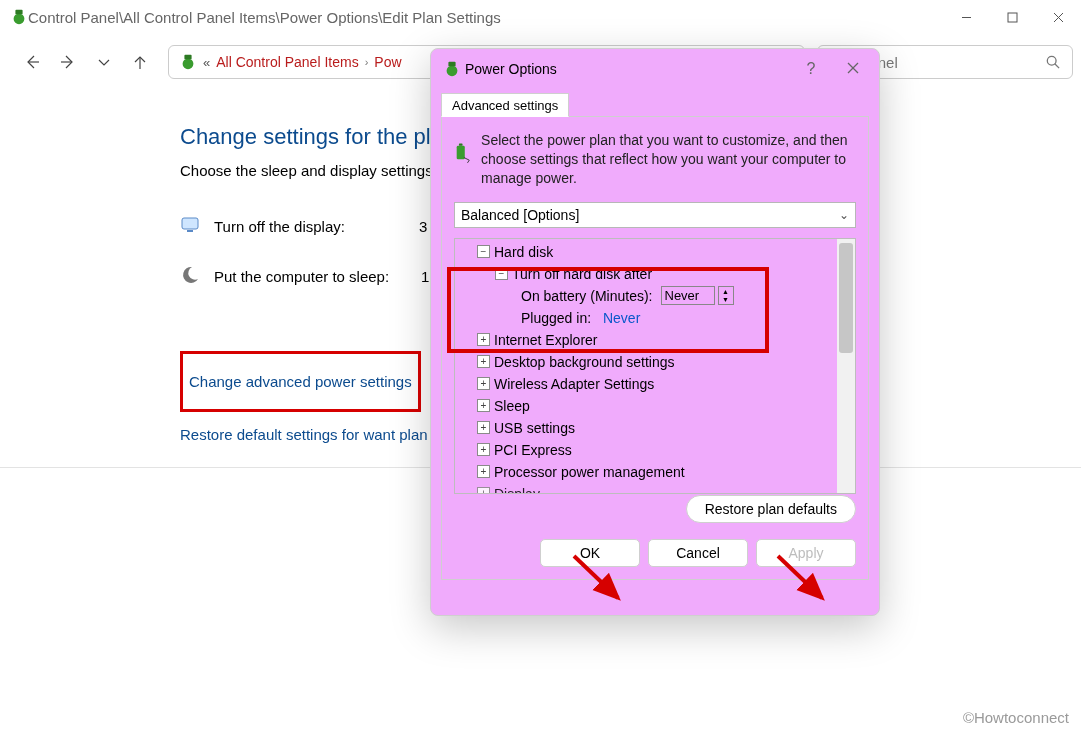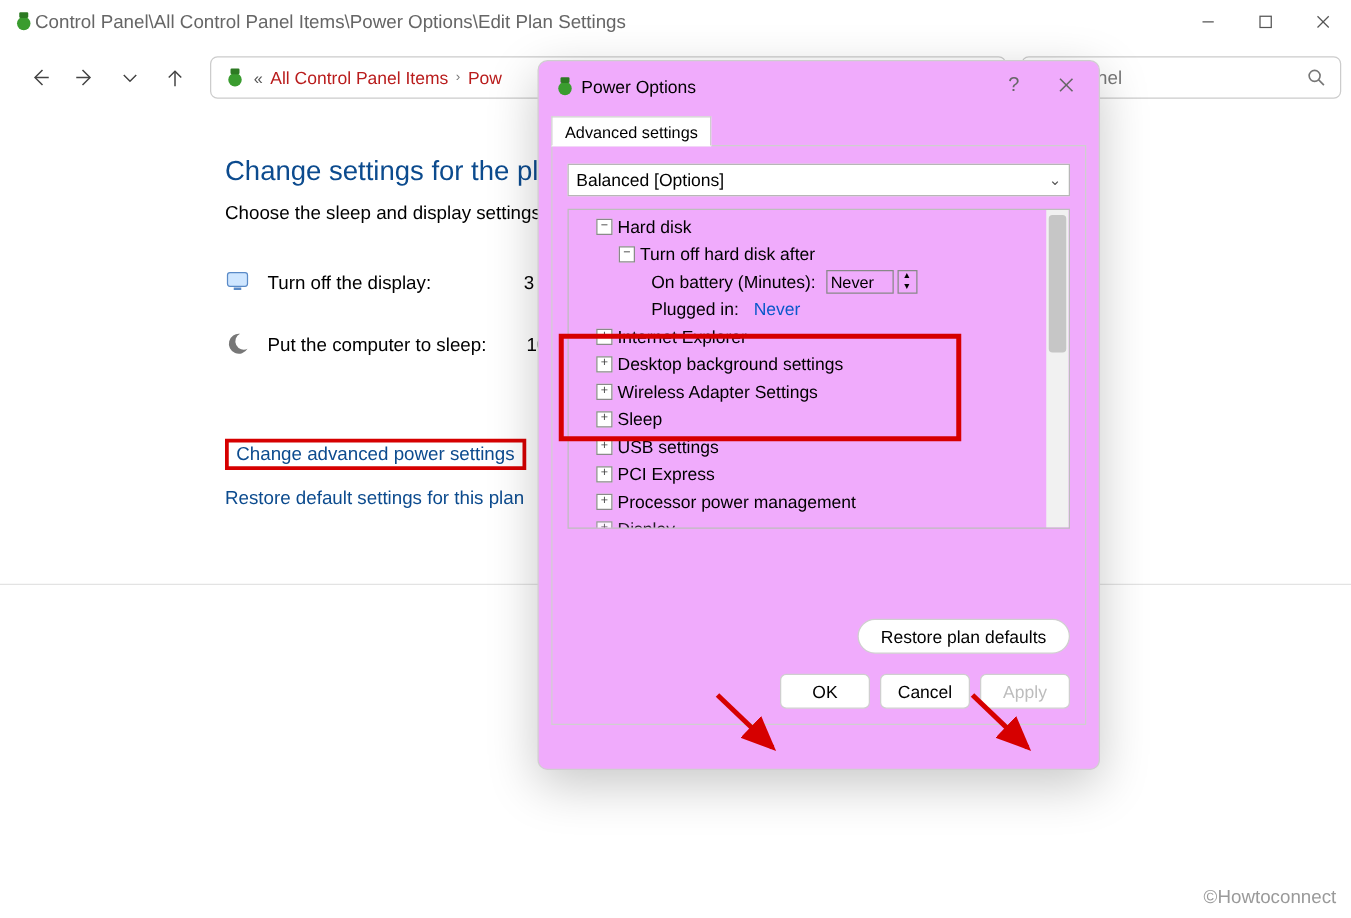--- a/index.html
+++ b/index.html
@@ -25,21 +25,21 @@
   .seglabel{color:#b91c1c;}
 
   
   .content { position:absolute; left:0; right:0; top:82px; bottom:0; }
   .content-inner { padding:42px 0 0 180px; }
   .page-title { color:#0c4b8e; font-size:22px; font-weight:400; margin-bottom:12px;}
   .page-sub { font-size:15px; margin-bottom:36px;}
   .setting-row{ display:flex; align-items:flex-end; gap:14px; margin-bottom:30px;}
   .setting-row .icon{width:20px;height:20px;}
   .linklike{ color:#0c4b8e; font-size:15px; margin-bottom:16px; }
-  .box-highlight-link{ border:3px solid #d60000; padding:1px 6px; display:inline-block;}
+  .box-highlight-link{ border:3px solid #d60000; padding:19px 6px; display:inline-block;}
   .content-hr{ position:absolute; left:0; right:0; top:385px; border-top:1px solid #e3e3e3;}
 
   
   .grn-power{width:18px;height:18px;}
 
   
   .dialog { position:absolute; left:430px; top:48px; width:450px; height:568px; background:#f0abfc; border:1px solid #cfcfcf; border-radius:8px; box-shadow:0 12px 40px rgba(0,0,0,.22); overflow:hidden;}
   .dlg-title{ display:flex; align-items:center; height:40px; padding:0 4px 0 12px; }
   .dlg-title .tlabel{ font-size:14px; margin-left:4px;}
   .dlg-spacer{flex:1;}
@@ -71,21 +71,21 @@
   .spin-btns span{flex:1; display:flex; align-items:center; justify-content:center; font-size:7px; line-height:1;}
   .val-link{ color:#0a58ca; }
 
   .red-box{ position:absolute; border:4px solid #d60000; pointer-events:none;}
   .red-tree{ left:5px; top:150px; width:322px; height:86px;}
 
   .restore-row{ position:absolute; right:12px; bottom:56px;}
   .restore-btn{ border:1px solid #cfcfcf; border-radius:14px; padding:5px 18px; background:#fff; font-size:14px;}
 
   .dlg-buttons{ position:absolute; right:12px; bottom:12px; display:flex; gap:8px;}
-  .dlg-btn{ border:1px solid #cfcfcf; border-radius:5px; width:72px; height:28px; background:#fff; font-size:14px; display:flex; align-items:center; justify-content:center;}
+  .dlg-btn{ border:1px solid #cfcfcf; border-radius:5px; width:100px; height:28px; background:#fff; font-size:14px; display:flex; align-items:center; justify-content:center;}
   .dlg-btn.disabled{ color:#bdbdbd;}
 
   
   .arrow{ position:absolute; }
   .arrow svg{overflow:visible;}
 
   .watermark{ position:absolute; right:12px; bottom:8px; color:#9a9a9a; font-size:15px;}
 </style>
 </head>
 <body>
@@ -178,21 +178,21 @@
         </svg>
       <span>Put the computer to sleep:</span>
       <span style="margin-left:18px;">10 m</span>
     </div>
 
     <div style="height:36px;"></div>
     <div class="box-highlight-link">
       <div class="linklike" style="margin-bottom:0;">Change advanced power settings</div>
     </div>
     <div style="height:14px;"></div>
-    <div class="linklike">Restore default settings for this plan</div>
+    <div class="linklike">Restore default settings for want plan</div>
   </div>
   <div class="content-hr"></div>
 </div>
 
 <div class="dialog">
   <div class="dlg-title">
     <svg class="grn-power" viewBox="0 0 20 20">
         <circle cx="10" cy="12" r="6" fill="#3a9c2f"></circle>
         <rect x="6" y="2" width="8" height="5" rx="1" fill="#2d7a23"></rect>
       </svg>
@@ -203,20 +203,28 @@
           <line x1="1" y1="1" x2="11" y2="11"></line>
           <line x1="11" y1="1" x2="1" y2="11"></line>
         </svg></div>
   </div>
 
   <div class="tabstrip">
     <div class="tab-active">Advanced settings</div>
   </div>
 
   <div class="dlg-body">
+    <div class="desc-row">
+      <svg width="38" height="44" viewBox="0 0 38 44">
+          <rect x="6" y="6" width="18" height="30" rx="3" fill="#3a9c2f"></rect>
+          <rect x="11" y="1" width="8" height="5" rx="1" fill="#2d7a23"></rect>
+          <path d="M22 32 L34 38 L30 44" stroke="#333" stroke-width="2" fill="none"></path>
+        </svg>
+      <div class="desc-text">Select the power plan that you want to customize, and then choose settings that reflect how you want your computer to manage power.</div>
+    </div>
 
     <div class="plan-select">
       <span>Balanced [Options]</span>
       <span class="chev">⌄</span>
     </div>
 
     <div class="tree-box">
       <div class="tree-viewport">
         <div class="tree-row indent1">
             <span class="pm">−</span>

